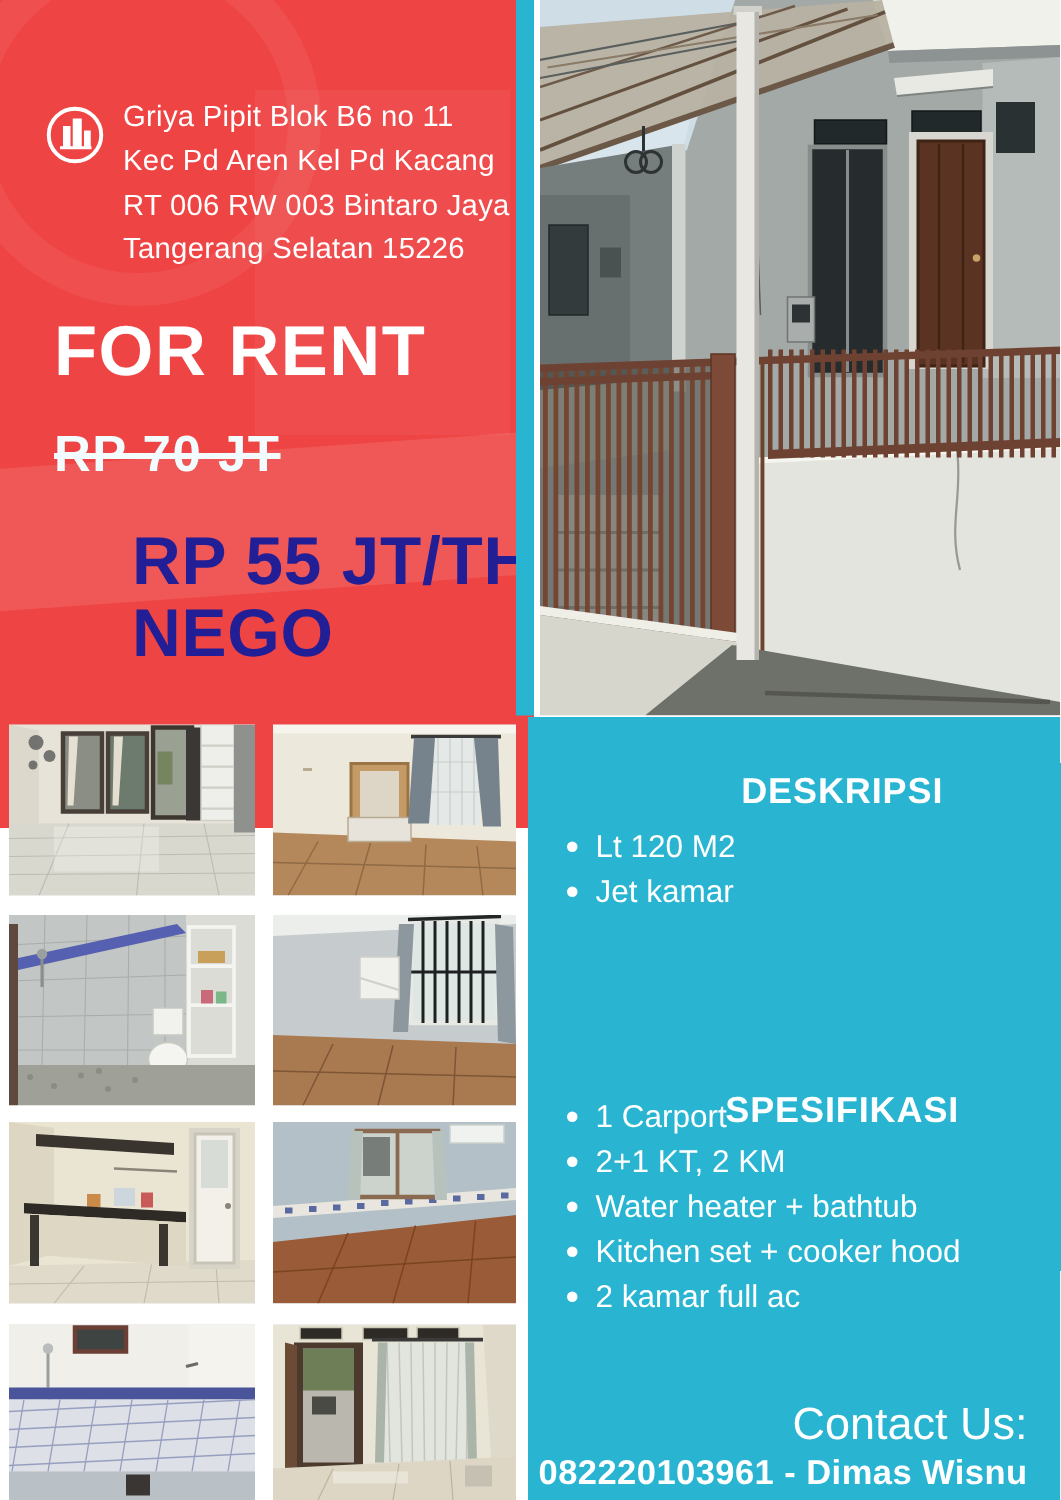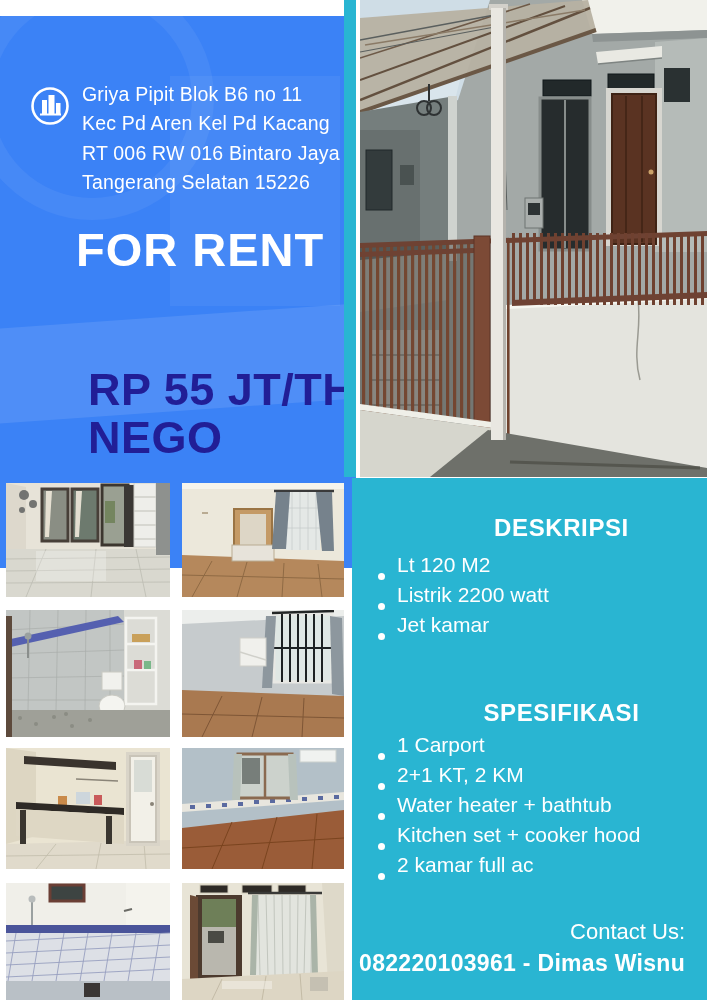--- a/index.html
+++ b/index.html
@@ -1,28 +1,28 @@
 <!DOCTYPE html>
 <html><head>
 <meta charset="utf-8">
 <style>
   html,body{margin:0;padding:0;background:#ffffff;}
   .page{position:relative;width:707px;height:1000px;background:#ffffff;overflow:hidden;
         font-family:"Liberation Sans",sans-serif;}
   
-  .info-panel{position:absolute;left:0;top:16px;width:356px;height:552px;background:#3b82f6;overflow:hidden;}
+  .info-panel{position:absolute;left:0;top:0;width:356px;height:552px;background:#ef4444;overflow:hidden;}
   .teal-band{position:absolute;left:344px;top:0;width:12px;height:477px;background:#29b5d2;}
   .wm{position:absolute;pointer-events:none;}
   .wm1{left:-30px;top:-40px;width:200px;height:200px;border:22px solid rgba(255,255,255,.06);border-radius:50%;}
   .wm2{left:0;top:300px;width:356px;height:95px;background:rgba(255,255,255,.10);transform:skewY(-4deg);}
   .wm3{left:170px;top:60px;width:170px;height:230px;background:rgba(255,255,255,.05);}
   .address-row{position:absolute;left:30px;top:64px;display:flex;align-items:flex-start;gap:12px;}
   .logo{width:40px;height:40px;flex:0 0 auto;margin-top:6px;}
   .address{color:#ffffff;font-size:19.5px;line-height:29.4px;font-weight:400;letter-spacing:.2px;white-space:nowrap;}
-  .headline{position:absolute;left:36px;top:206px;color:#ffffff;font-size:47px;font-weight:800;letter-spacing:1px;margin-left:40px;}
+  .headline{position:absolute;left:36px;top:206px;color:#ffffff;font-size:47px;font-weight:800;letter-spacing:1px;}
   .old-price{position:absolute;left:36px;top:284px;color:#f2fbfd;font-size:34px;font-weight:700;
              text-decoration:line-through;text-decoration-thickness:4px;letter-spacing:1px;}
   .price-block{position:absolute;left:88px;top:350px;color:#211e96;font-size:45px;font-weight:800;line-height:48px;letter-spacing:.5px;}
   
   .main-photo{position:absolute;left:360px;top:0;width:347px;height:477px;overflow:hidden;}
   .main-photo svg{display:block;}
   
   .ph{position:absolute;overflow:hidden;background:#ddd;}
   .ph svg{display:block;width:100%;height:100%;}
   .p1{left:6px;top:483px;width:164px;height:114px;}
@@ -30,28 +30,28 @@
   .p3{left:6px;top:610px;width:164px;height:127px;}
   .p4{left:182px;top:610px;width:162px;height:127px;}
   .p5{left:6px;top:748px;width:164px;height:121px;}
   .p6{left:182px;top:748px;width:162px;height:121px;}
   .p7{left:6px;top:883px;width:164px;height:117px;}
   .p8{left:182px;top:883px;width:162px;height:117px;}
   
   .details-panel{position:absolute;left:352px;top:478px;width:355px;height:594px;background:#29b5d2;color:#fff;}
   .sec-heading{position:absolute;left:70px;right:6px;text-align:center;font-size:24px;font-weight:800;letter-spacing:.6px;}
   .h-desk{top:36px;}
-  .h-spes{top:221px;}
+  .h-spes{top:249px;}
   .blist{position:absolute;left:24px;right:4px;}
   .l-desk{top:72px;}
   .l-spes{top:252px;}
-  .bitem{display:flex;align-items:flex-end;font-size:21px;line-height:30px;white-space:nowrap;}
+  .bitem{display:flex;align-items:flex-start;font-size:21px;line-height:30px;white-space:nowrap;}
   .dot{flex:0 0 auto;width:7px;height:7px;border-radius:50%;background:#ffffff;margin:11px 12px 0 2px;}
   .contact{position:absolute;right:22px;top:438px;text-align:right;}
-  .contact-label{font-size:22px;font-weight:400;line-height:32px;}
+  .contact-label{font-size:30px;font-weight:400;line-height:32px;margin-top:18px;}
   .contact-line{font-size:23px;font-weight:800;line-height:30px;letter-spacing:.3px;}
 </style>
 </head>
 <body>
 
 <div class="page">
 
   <div class="info-panel">
     <div class="wm wm1"></div>
     <div class="wm wm3"></div>
@@ -61,26 +61,27 @@
       <svg class="logo" viewBox="0 0 40 40">
         <circle cx="20" cy="20" r="17.5" fill="none" stroke="#ffffff" stroke-width="2.6"></circle>
         <rect x="12" y="14" width="5" height="14" fill="#ffffff"></rect>
         <rect x="18.5" y="9" width="6" height="19" fill="#ffffff"></rect>
         <rect x="26" y="17" width="4.5" height="11" fill="#ffffff"></rect>
         <rect x="10" y="27.5" width="21" height="2" fill="#ffffff"></rect>
       </svg>
       <div class="address">
         <div>Griya Pipit Blok B6 no 11</div>
         <div>Kec Pd Aren Kel Pd Kacang</div>
-        <div>RT 006 RW 016 Bintaro Jaya</div>
+        <div>RT 006 RW 003 Bintaro Jaya</div>
         <div>Tangerang Selatan 15226</div>
       </div>
     </div>
 
     <div class="headline">FOR RENT</div>
+    <div class="old-price">RP 70 JT</div>
     <div class="price-block">
       <div>RP 55 JT/TH</div>
       <div>NEGO</div>
     </div>
   </div>
   <div class="teal-band"></div>
 
   <div class="main-photo">
     <svg viewBox="0 0 347 477" width="347" height="477" preserveAspectRatio="none">
       <rect x="0" y="0" width="347" height="477" fill="#a3a9a7"></rect>
@@ -477,24 +478,20 @@
 
   <div class="details-panel">
     <div class="sec-heading h-desk">DESKRIPSI</div>
     <div class="blist l-desk">
       <div class="bitem">
           <span class="dot"></span>
           <span>Lt 120 M2</span>
         </div>
       <div class="bitem">
           <span class="dot"></span>
-          <span>Listrik 2200 watt</span>
-        </div>
-      <div class="bitem">
-          <span class="dot"></span>
           <span>Jet kamar</span>
         </div>
     </div>
 
     <div class="sec-heading h-spes">SPESIFIKASI</div>
     <div class="blist l-spes">
       <div class="bitem">
           <span class="dot"></span>
           <span>1 Carport</span>
         </div>

